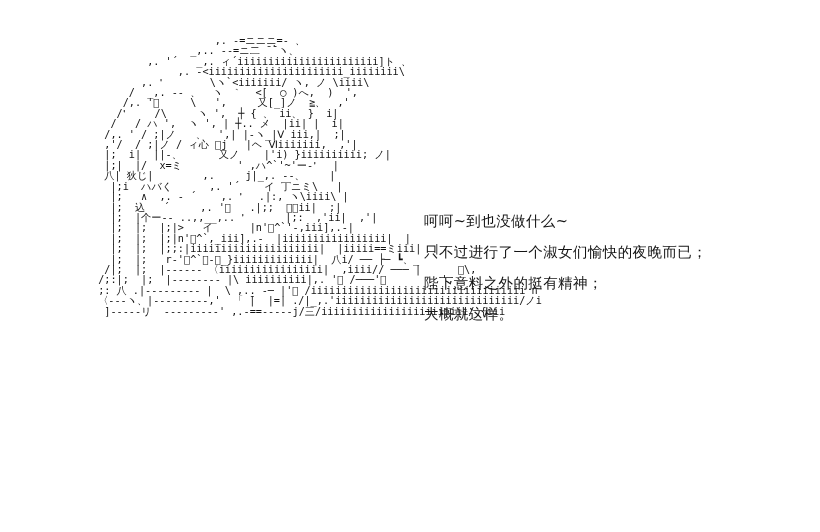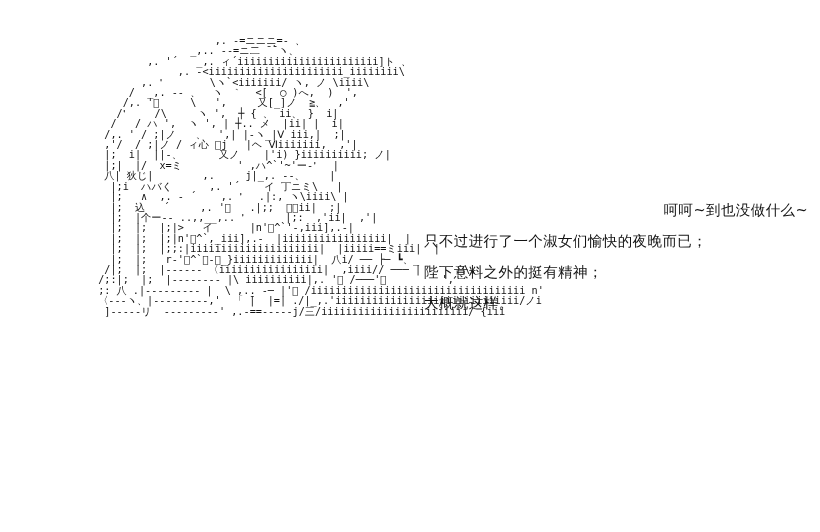--- a/index.html
+++ b/index.html
@@ -47,21 +47,21 @@
   }
   .line {
     font-family: "DejaVu Sans", "Liberation Sans", sans-serif;
     font-size: 14.5px;
     line-height: 21px;
     color: #141414;
     white-space: pre;
     letter-spacing: 0.4px;
   }
   .line.gap-before { margin-top: 10px; }
-  .line.tight { margin-top: 4px; text-align: right; }
+  .line.tight { margin-top: 15px; }
 </style>
 </head>
 <body>
 
 <div id="scene">
 
   <pre id="aa-art">                    ,. -=ニニニ=- 、
                 _,.. -‐=ニ二 ̄ ̄`ヽ、
          ,. '´   _,. ィ´iiiiiiiiiiiiiiiiiiiiiii]ト 、
               ,. -&lt;iiiiiiiiiiiiiiiiiiiiii_iiiiiiii\

